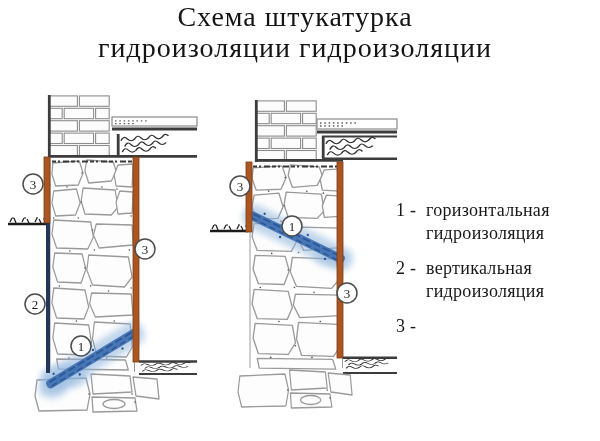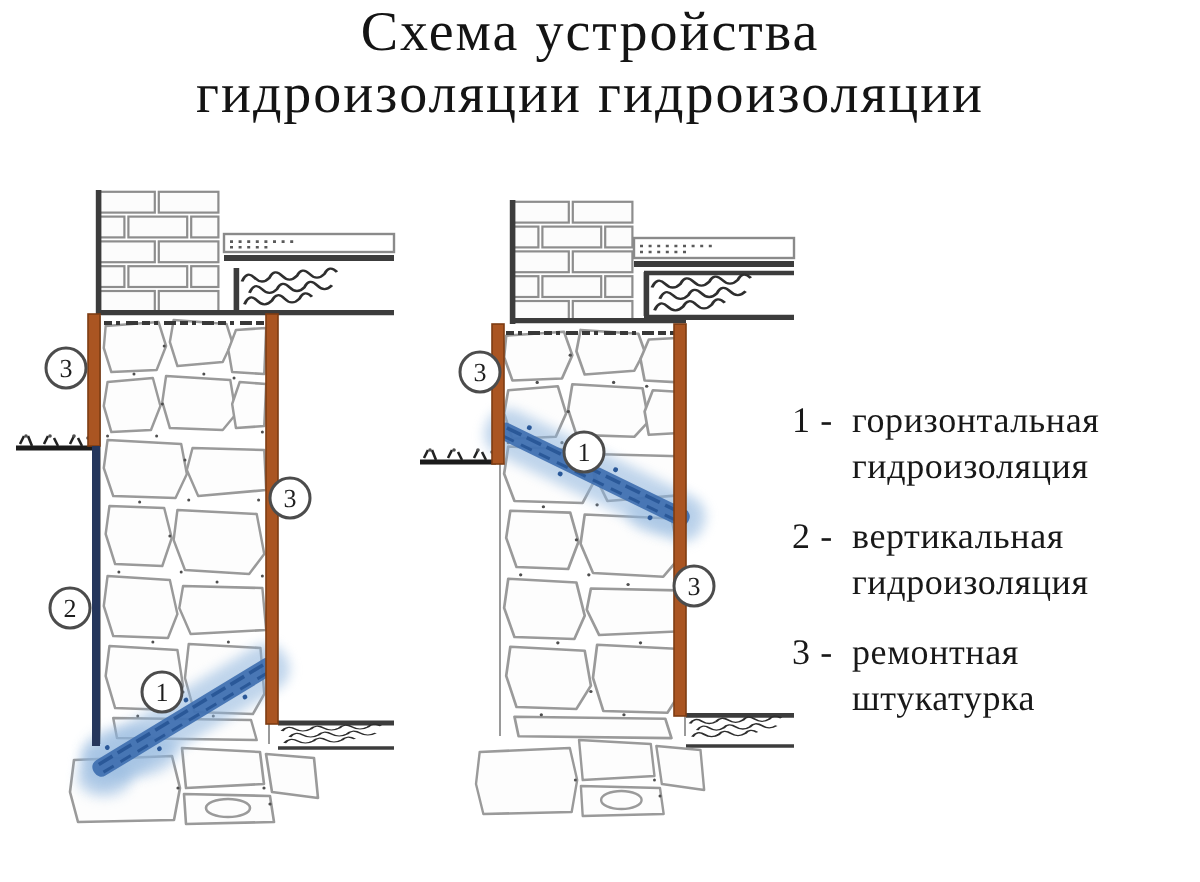--- a/index.html
+++ b/index.html
@@ -26,21 +26,21 @@
   .bstripe{stroke:#2a5898;fill:none;}
   .callout circle{fill:#ffffff;stroke:#4c4c4c;stroke-width:1.5;}
   .callout text{font-family:"Liberation Serif",serif;font-size:13px;fill:#1e1e1e;text-anchor:middle;}
 </style>
 </head>
 <body>
 
 <div class="canvas">
 
   <div class="title">
-    <div>Схема устройства</div>
+    <div>Схема штукатурка</div>
     <div>гидроизоляции гидроизоляции</div>
   </div>
 
   <svg class="draw" width="600" height="441" viewBox="0 0 600 441">
     <defs>
       <filter id="fblur" x="-40%" y="-40%" width="180%" height="180%">
         <feGaussianBlur stdDeviation="3"></feGaussianBlur>
       </filter>
 
       <g id="bricks">
@@ -272,18 +272,16 @@
       <span class="lg-label">горизонтальная
 гидроизоляция</span>
     </div>
     <div class="legend-item">
       <span class="lg-prefix">2 -</span>
       <span class="lg-label">вертикальная
 гидроизоляция</span>
     </div>
     <div class="legend-item">
       <span class="lg-prefix">3 -</span>
-      <span class="lg-label">ремонтная
-штукатурка</span>
     </div>
   </div>
 
 </div>
 
 </body></html>

